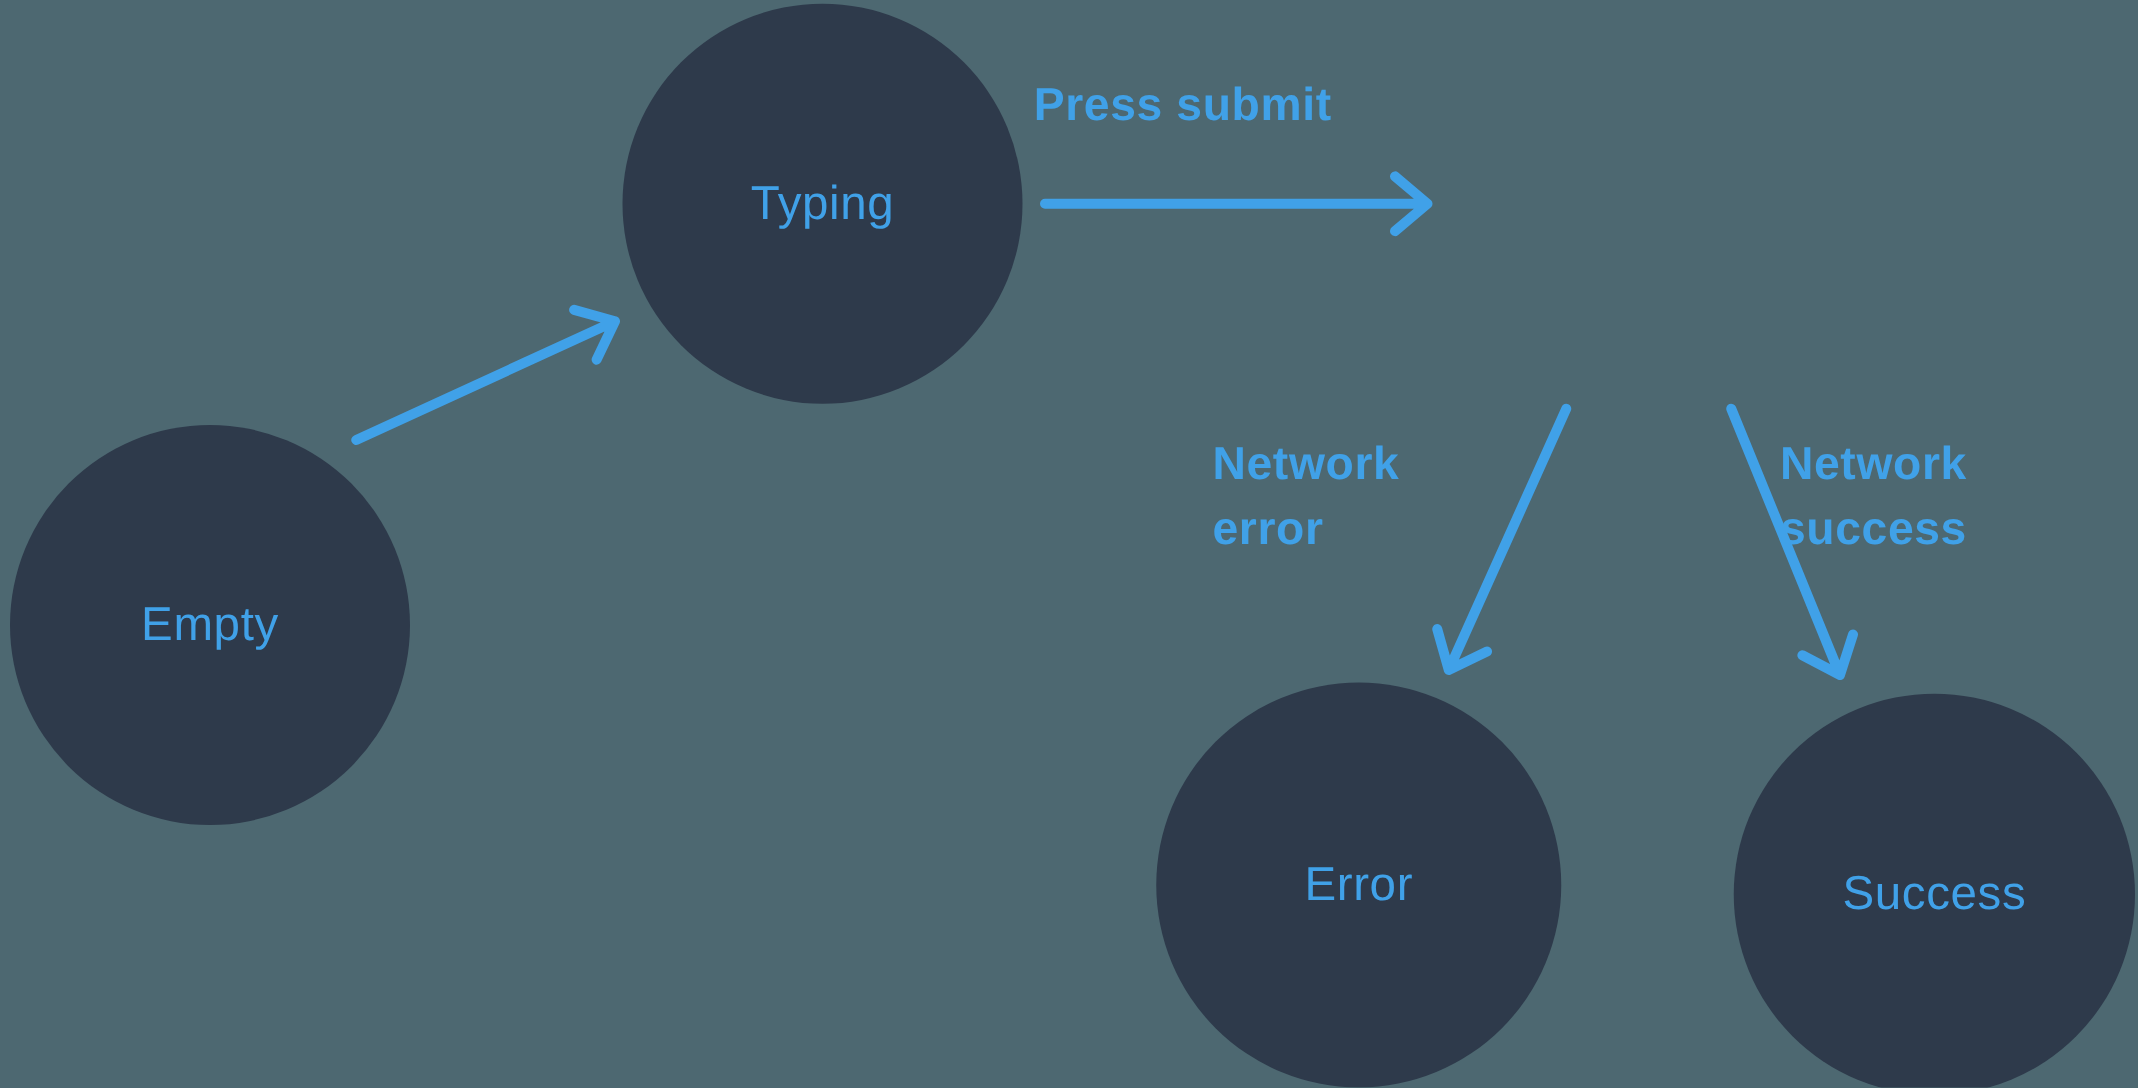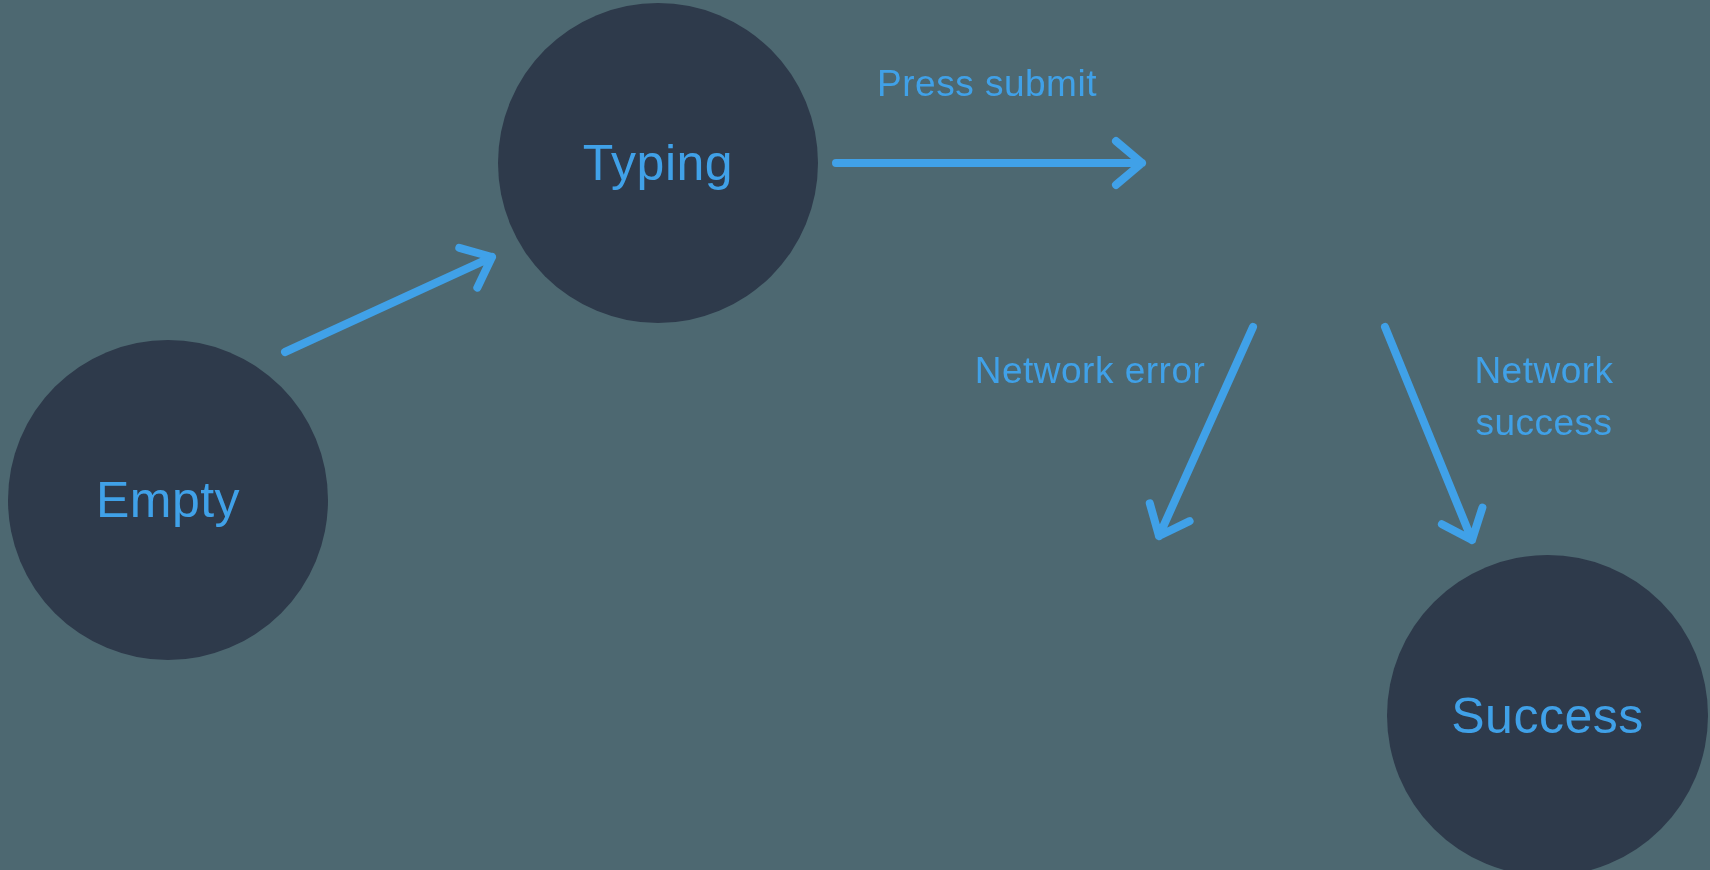--- a/index.html
+++ b/index.html
@@ -31,39 +31,38 @@
   .node {
     position: absolute;
     border-radius: 50%;
     background: var(--node-fill, #2E3A4B);
     display: flex;
     align-items: center;
     justify-content: center;
   }
   .node span {
     color: var(--accent, #40A1E8);
-    font-size: 50px;
+    font-size: 38px;
     font-weight: 500;
     letter-spacing: 0.5px;
   }
 
   .node-empty      { left: 8px;    top: 340px; width: 320px; height: 320px; justify-content: center; }
   .node-typing     { left: 498px;  top: 3px;   width: 320px; height: 320px; }
   .node-submitting { left: 1167px; top: 2px;   width: 326px; height: 326px; }
   .node-error      { left: 925px;  top: 546px; width: 324px; height: 324px; }
   .node-success    { left: 1387px; top: 555px; width: 321px; height: 321px; }
 
   .edge-label {
     position: absolute;
     color: var(--accent, #40A1E8);
     font-size: 37px;
-    font-weight: 400;
+    font-weight: 700;
     line-height: 52px;
     letter-spacing: 0.5px;
-    text-align: center;
   }
   .label-start-typing    { left: 208px;  top: 186px; width: 240px; }
   .label-press-submit    { left: 827px;  top: 58px;  width: 320px; }
   .label-network-error   { left: 970px;  top: 345px; width: 240px; }
   .label-network-success { left: 1424px; top: 345px; width: 240px; }
 </style>
 </head>
 <body>
 
 <div class="stage">
@@ -77,20 +76,23 @@
 
   <div class="node node-empty">
     <span>Empty</span>
   </div>
 
   <div class="node node-typing">
     <span>Typing</span>
   </div>
 
 
+  <div class="node node-error">
+    <span>Error</span>
+  </div>
 
   <div class="node node-success">
     <span>Success</span>
   </div>
 
 
   <div class="edge-label label-press-submit">Press submit</div>
 
   <div class="edge-label label-network-error">Network error</div>
 

